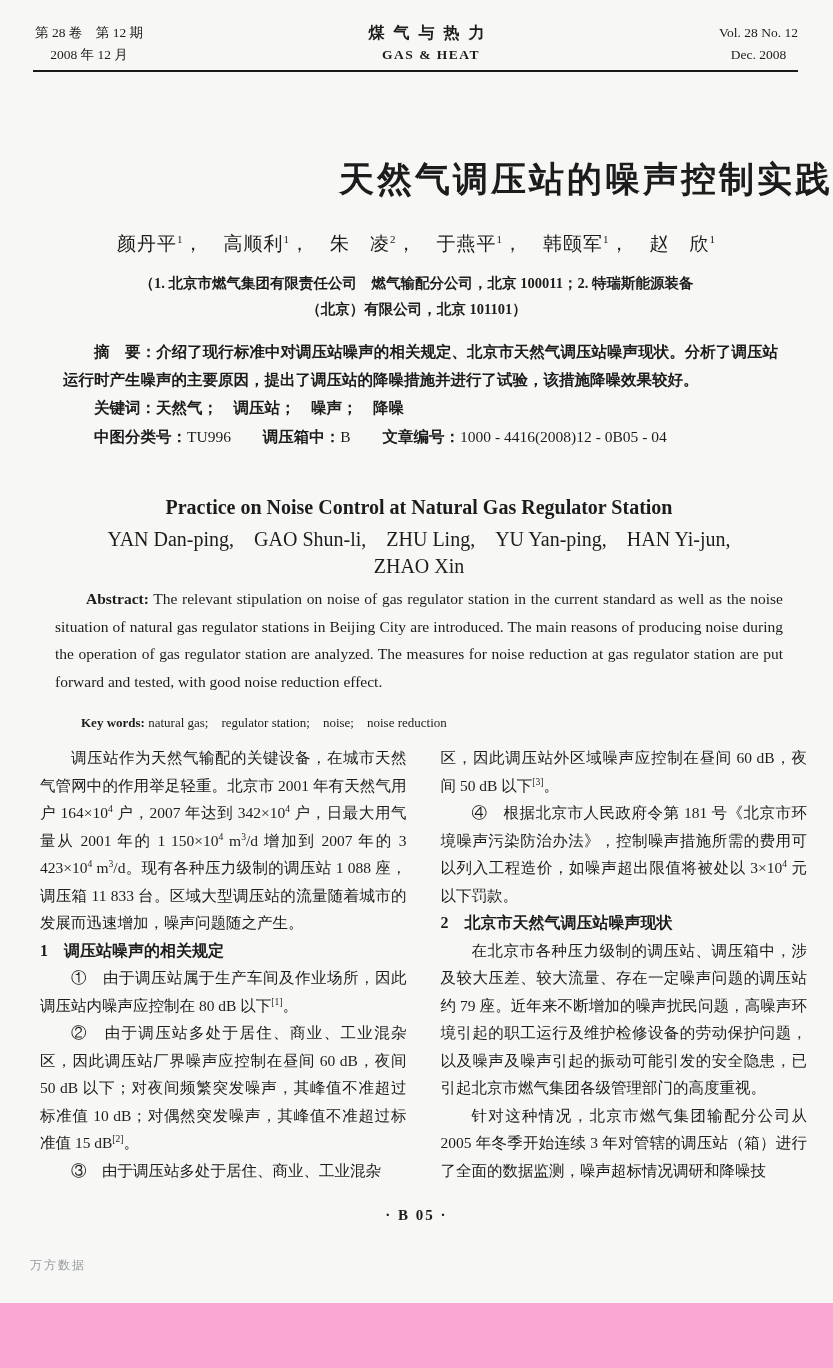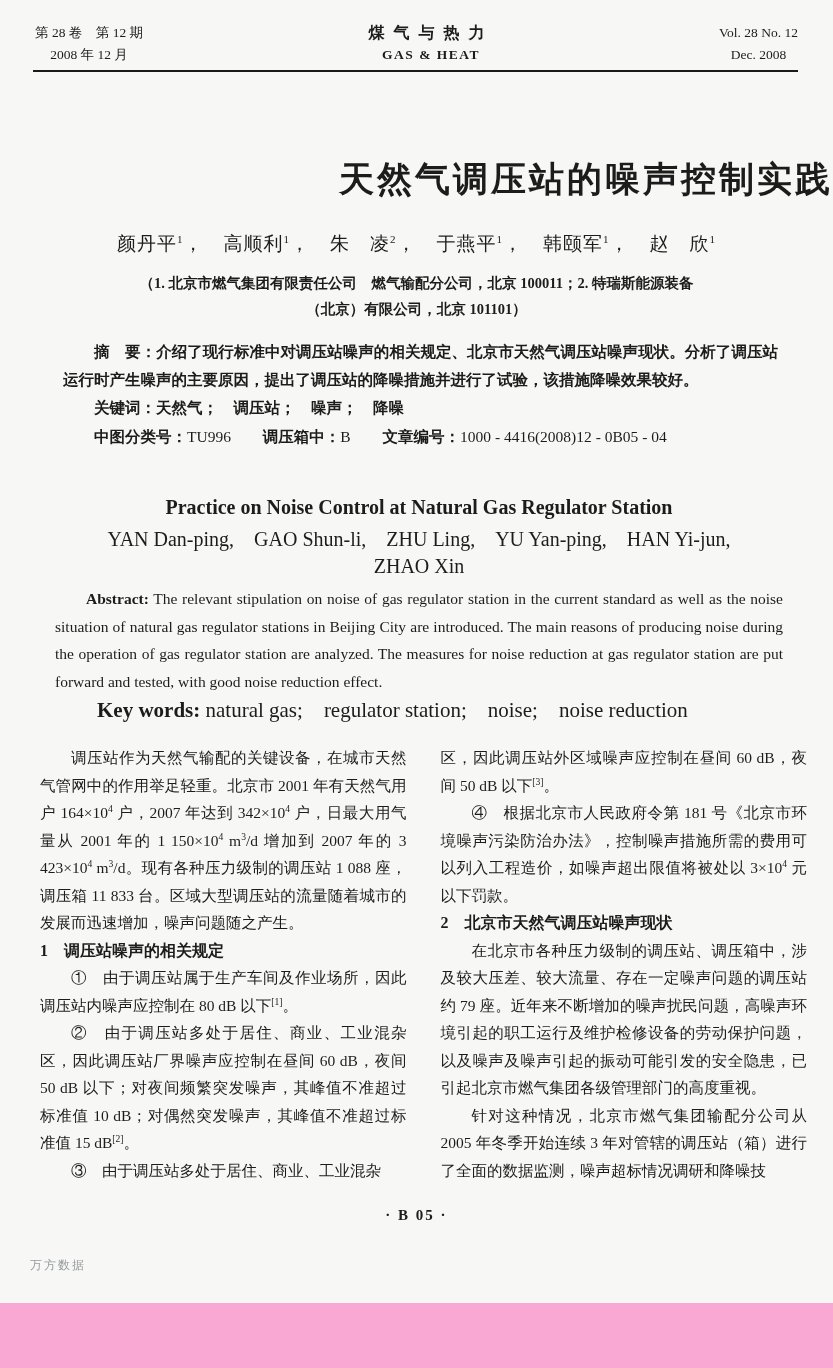--- a/index.html
+++ b/index.html
@@ -28,21 +28,21 @@
   .cn-meta .line { text-indent:2em; margin-top:1px; }
   .lbl { font-weight:bold; }
   .cn-meta .kw-val { font-weight:600; }
   .clc-item { margin-right:28px; }
 
   
   .en-block { position:absolute; top:494px; left:55px; right:50px; }
   .en-title { text-align:center; font-size:20px; font-weight:bold; line-height:26px; }
   .en-authors { text-align:center; font-size:20px; line-height:27px; margin-top:6px; }
   .en-abstract { margin-top:5px; font-size:15.5px; line-height:27.5px; text-align:justify; text-indent:2em; }
-  .en-keywords { margin-top:2px; font-size:21px; line-height:27px; text-indent:2em; }
+  .en-keywords { margin-top:14px; font-size:13px; line-height:27px; text-indent:2em; }
 
   
   .columns { position:absolute; top:744px; left:40px; right:26px; display:flex; gap:34px; }
   .col { flex:1; font-size:15.5px; line-height:27.5px; text-align:justify; }
   .col p { text-indent:2em; }
   .col p.no-indent { text-indent:0; }
   .col h3 { font-size:16px; font-weight:bold; text-align:left; text-indent:0; line-height:27.5px; }
   sup { font-size:0.62em; vertical-align:super; line-height:0; }
 
   .p-footer { position:absolute; top:1207px; left:0; width:100%; text-align:center; font-size:15px; font-weight:bold; letter-spacing:2px; }

